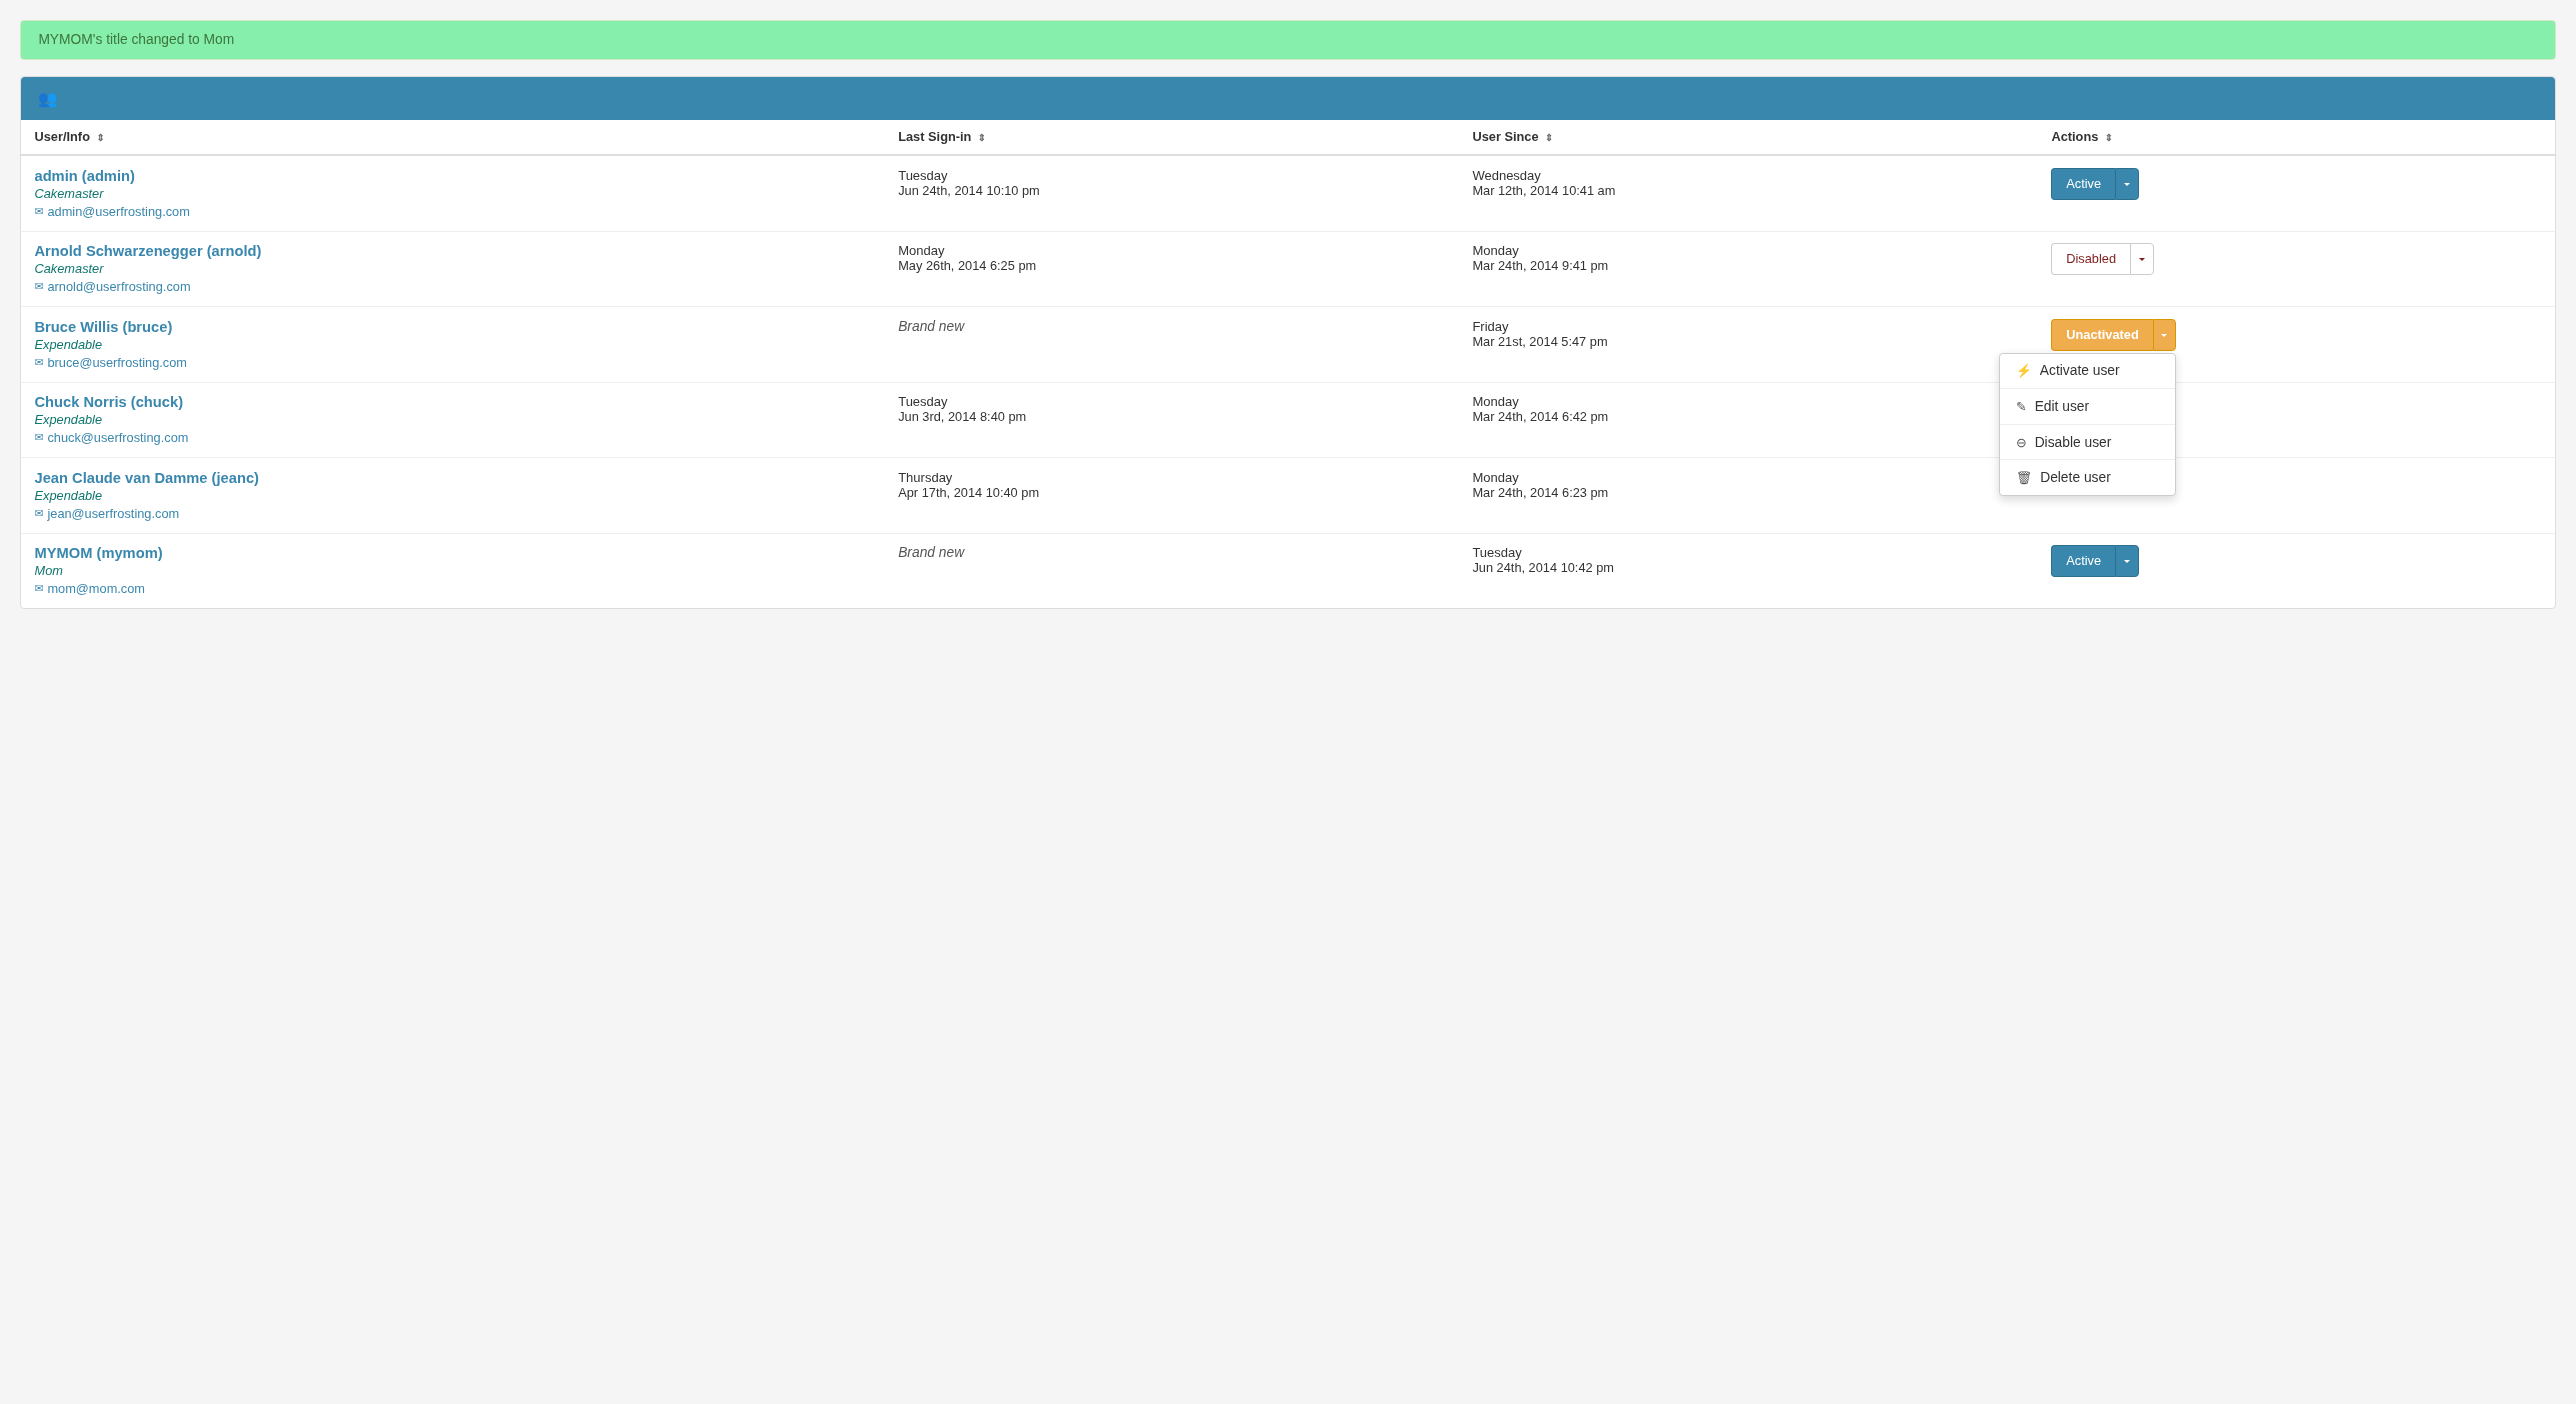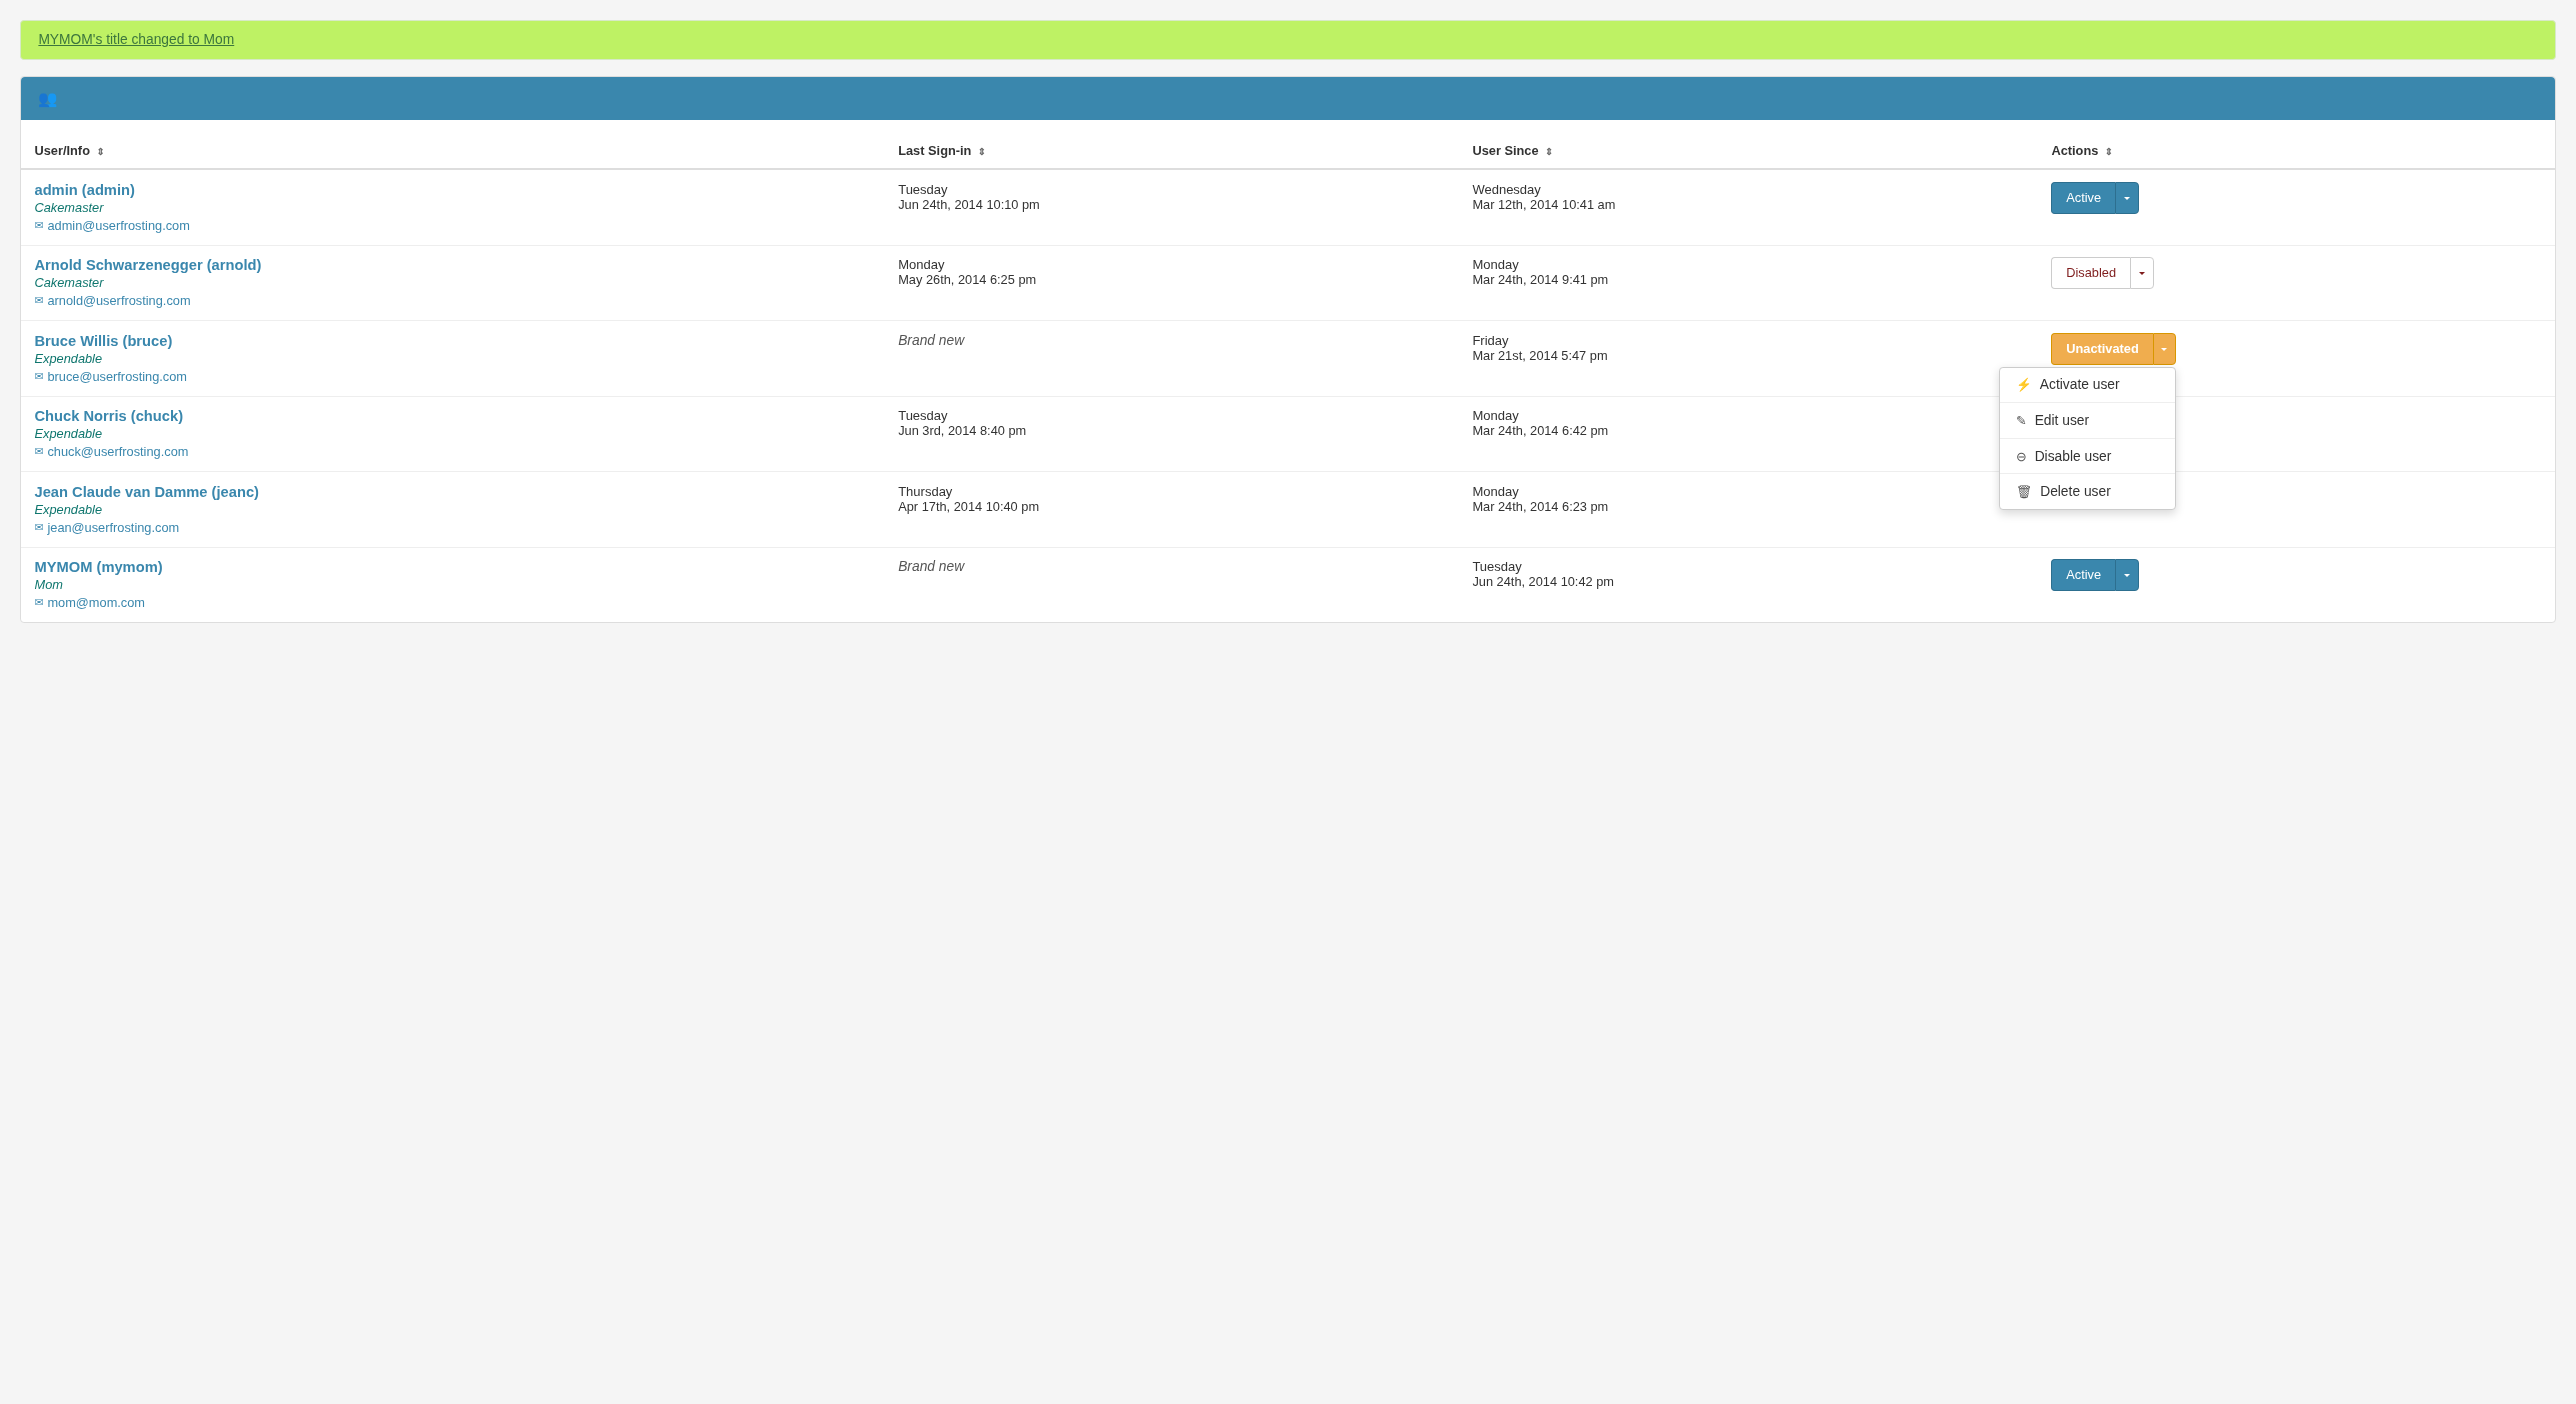--- a/index.html
+++ b/index.html
@@ -9,24 +9,23 @@
       background: #f5f5f5;
       color: #333;
       padding: 19.7px;
     }
 
     .alert {
       padding: 11.8px 17.7px;
       border-radius: 3.9px;
       margin-bottom: 15.7px;
       border: 1px solid #d6e9c6;
-      background-color: #bef264;
+      background-color: #86efac;
       color: #3c763d;
       font-size: 13.8px;
-      text-decoration: underline;
     }
 
     .panel {
       border: 1px solid #ddd;
       border-radius: 3.9px;
       background: #fff;
       margin-top: 9.8px;
       overflow: visible;
     }
 
@@ -42,21 +41,20 @@
       gap: 7.9px;
     }
 
     .users-icon {
       font-size: 15.7px;
     }
 
     table {
       width: 100%;
       border-collapse: collapse;
-      margin-top: 14px;
     }
 
     thead th {
       padding: 9.8px 13.8px;
       text-align: left;
       border-bottom: 2px solid #ddd;
       font-weight: bold;
       font-size: 12.8px;
       background: #fff;
       color: #333;

